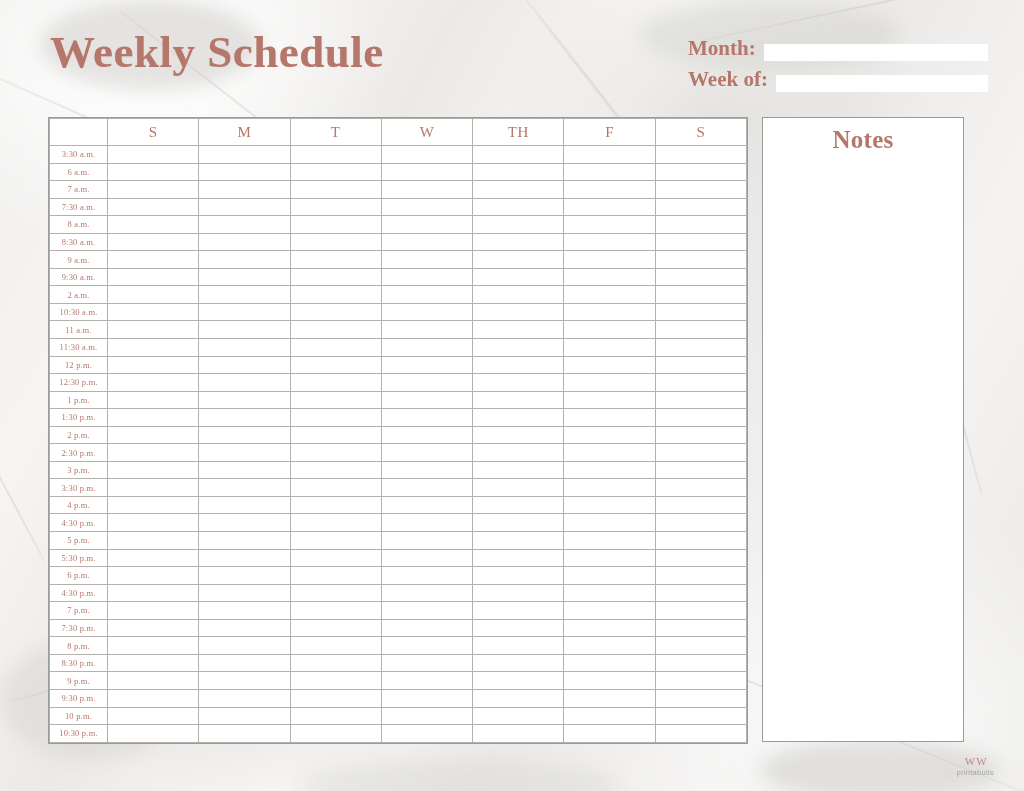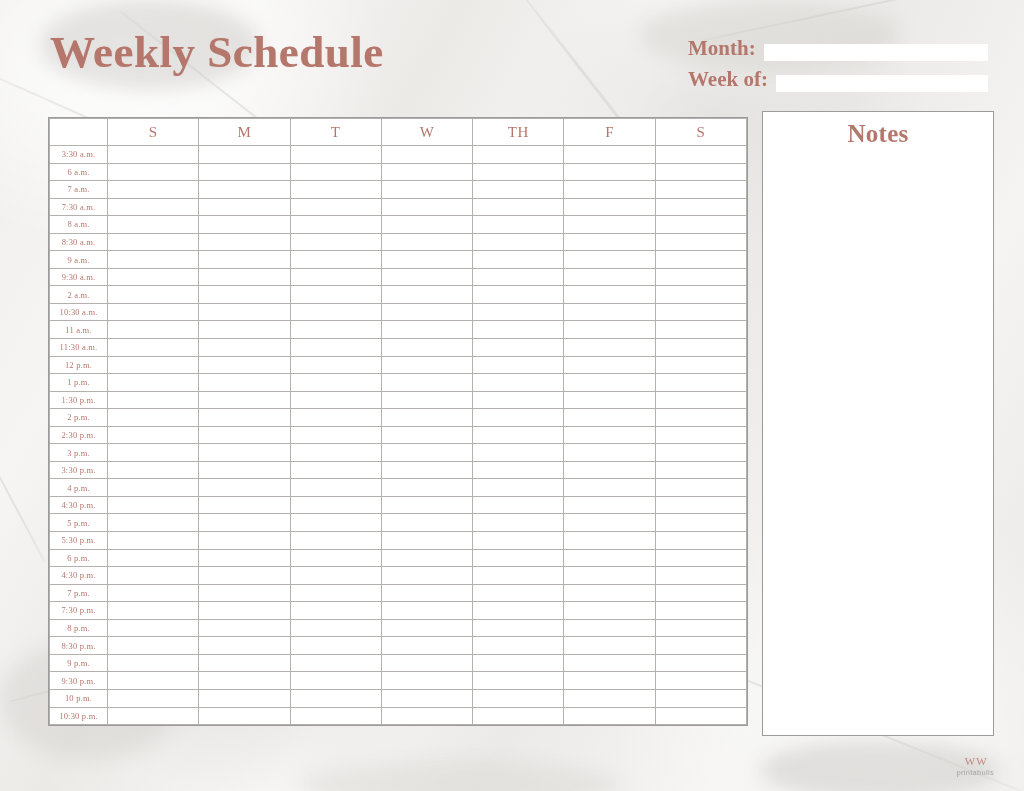--- a/index.html
+++ b/index.html
@@ -123,22 +123,22 @@
     font-family: "Liberation Serif", serif;
     white-space: nowrap;
     letter-spacing: 0.2px;
   }
   th.timehead { border-top-color: #ffffff; border-left-color: #ffffff; }
 
   
   .notes {
     position: absolute;
     left: 762px;
-    top: 111px;
-    width: 232px;
+    top: 117px;
+    width: 202px;
     height: 625px;
     border: 1px solid #9b9b9b;
     background: #ffffff;
     box-sizing: border-box;
   }
   .notes-title {
     text-align: center;
     color: #b5766b;
     font-size: 25px;
     font-weight: bold;
@@ -358,20 +358,30 @@
               <td class="time">12 p.m.</td>
               <td></td>
               <td></td>
               <td></td>
               <td></td>
               <td></td>
               <td></td>
               <td></td>
             </tr>
             <tr>
+              <td class="time">12:30 p.m.</td>
+              <td></td>
+              <td></td>
+              <td></td>
+              <td></td>
+              <td></td>
+              <td></td>
+              <td></td>
+            </tr>
+            <tr>
               <td class="time">1 p.m.</td>
               <td></td>
               <td></td>
               <td></td>
               <td></td>
               <td></td>
               <td></td>
               <td></td>
             </tr>
             <tr>

